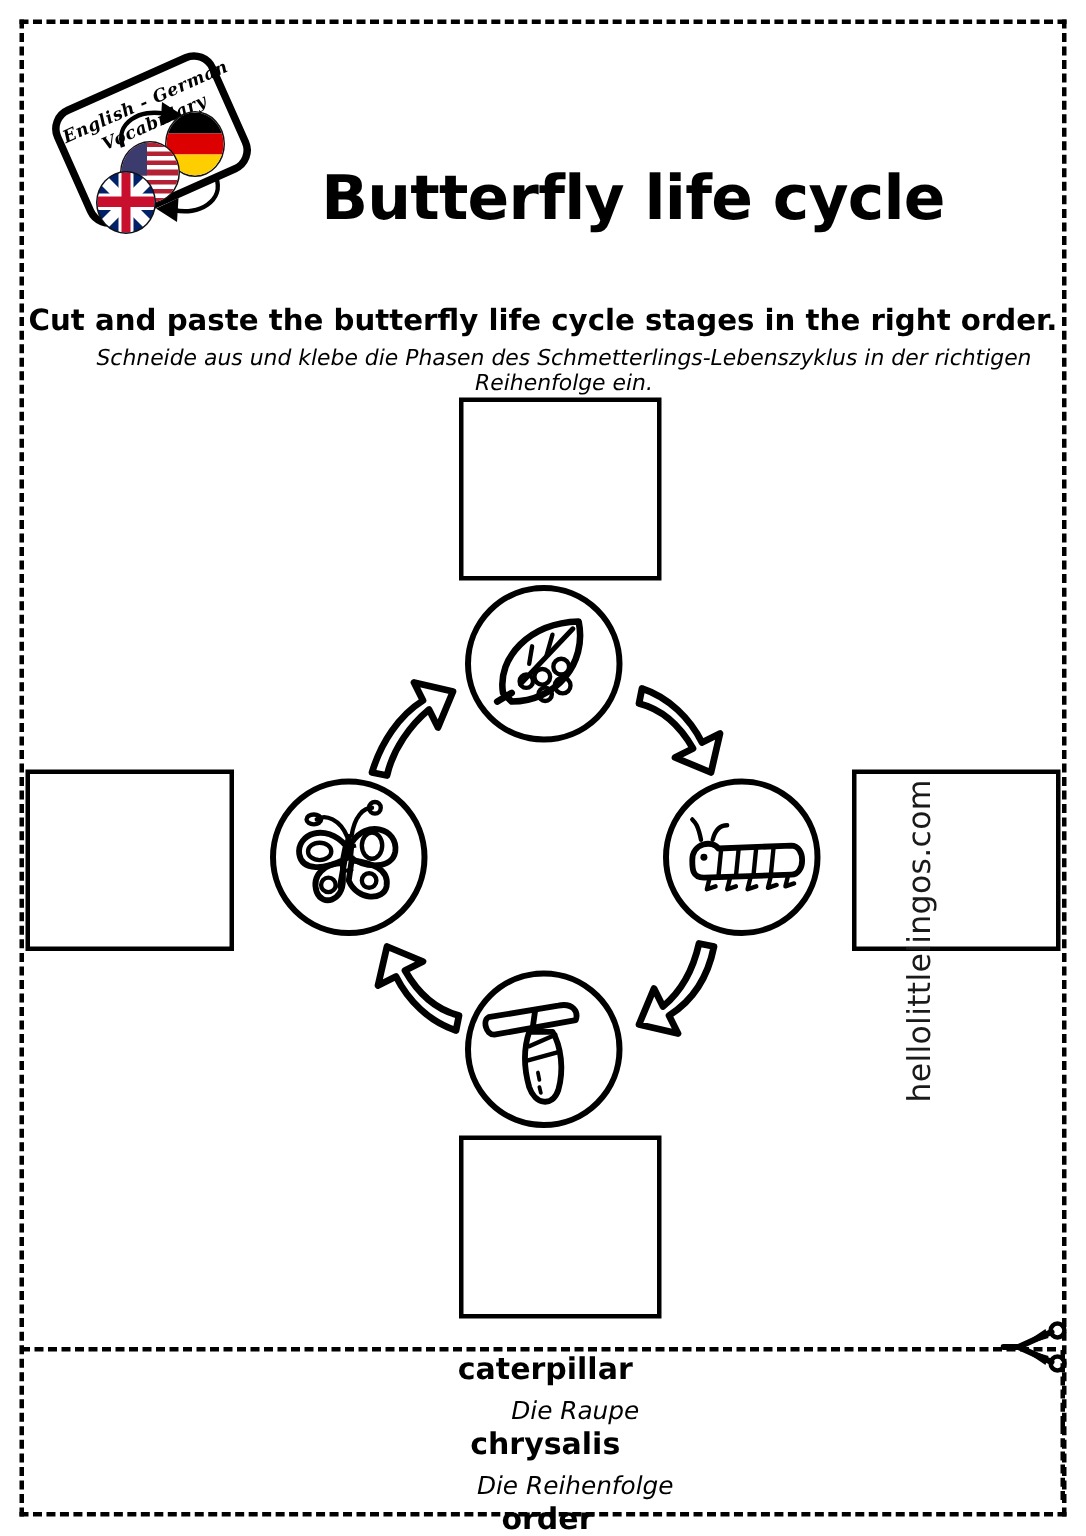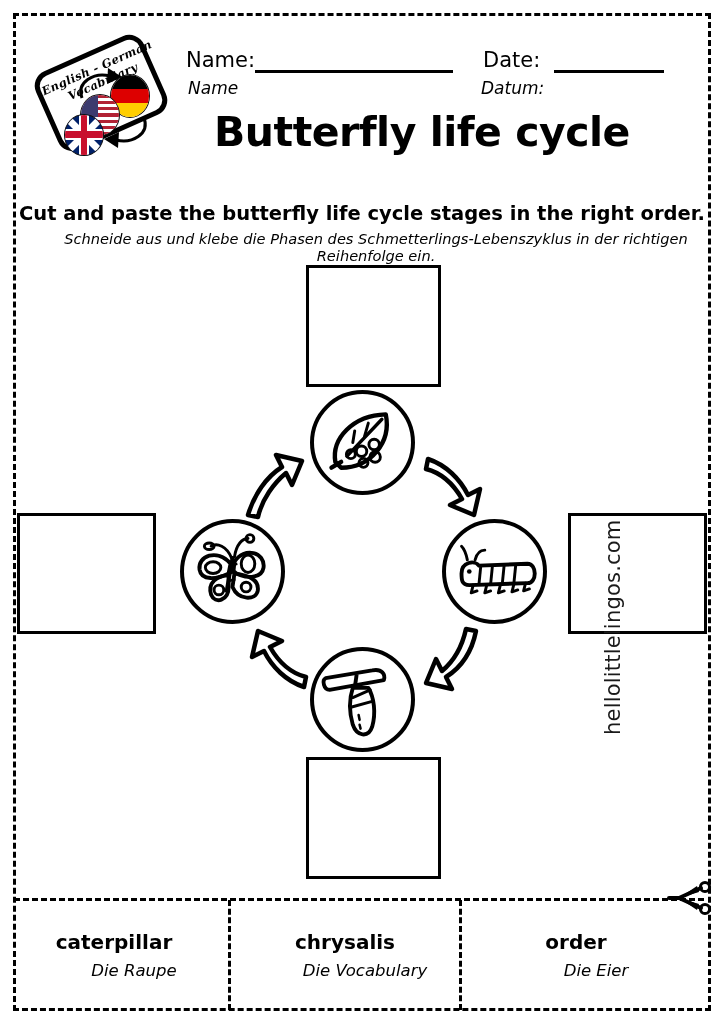--- a/index.html
+++ b/index.html
@@ -148,23 +148,24 @@
     white-space: nowrap;
   }
 
   
   .cutline {
     position: absolute; left: 14px; top: 898px; width: 690px;
     border-top: 3px dashed #000;
   }
   .scissors { position: absolute; left: 667px; top: 880px; width: 46px; height: 36px; }
   .wordbank {
-    position: absolute; left: 0; top: 900px;
+    position: absolute; left: 20px; top: 900px;
     width: 690px; height: 110px;
     display: flex;
+    flex-direction: column;
   }
   .wb-cell {
     flex: 1 1 0;
     display: flex; flex-direction: column;
     align-items: center; justify-content: center;
     border-right: 3px dashed #000;
     height: 100%;
   }
   .wb-cell:last-child { border-right: none; }
   .wb-en { font-size: 20px; font-weight: bold; color:#000; margin-bottom: 7px; }
@@ -211,32 +212,20 @@
     <div class="flag flag-uk">
       <div class="d1"></div>
         <div class="d2"></div>
       <div class="hbar"></div>
         <div class="vbar"></div>
       <div class="hbar-r"></div>
         <div class="vbar-r"></div>
     </div>
   </div>
 
-  <div class="namedate">
-    <div class="nd-row">
-      <span class="nd-label" style="left:0; top:0;">Name:</span>
-      <span class="nd-line" style="left:69px; top:22px; width:198px;"></span>
-      <span class="nd-label" style="left:297px; top:0;">Date:</span>
-      <span class="nd-line" style="left:368px; top:22px; width:110px;"></span>
-    </div>
-    <div class="nd-row" style="margin-top:4px;">
-      <span class="nd-sub" style="left:2px; top:0;">Name</span>
-      <span class="nd-sub" style="left:295px; top:0;">Datum:</span>
-    </div>
-  </div>
 
   <div class="title">Butterfly life cycle</div>
 
   <div class="instr-en">Cut and paste the butterfly life cycle stages in the right order.</div>
   <div class="instr-de">Schneide aus und klebe die Phasen des Schmetterlings-Lebenszyklus in der richtigen Reihenfolge ein.</div>
 
   <div class="ansbox box-top"></div>
   <div class="ansbox box-right"></div>
   <div class="ansbox box-bottom"></div>
   <div class="ansbox box-left"></div>
@@ -353,21 +342,21 @@
     </svg>
   </div>
 
   <div class="wordbank">
     <div class="wb-cell">
       <div class="wb-en">caterpillar</div>
       <div class="wb-de">Die Raupe</div>
     </div>
     <div class="wb-cell">
       <div class="wb-en">chrysalis</div>
-      <div class="wb-de">Die Vocabulary</div>
+      <div class="wb-de">Die Reihenfolge</div>
     </div>
     <div class="wb-cell">
       <div class="wb-en">order</div>
       <div class="wb-de">Die Eier</div>
     </div>
   </div>
 
 </div>
 
 </body></html>

